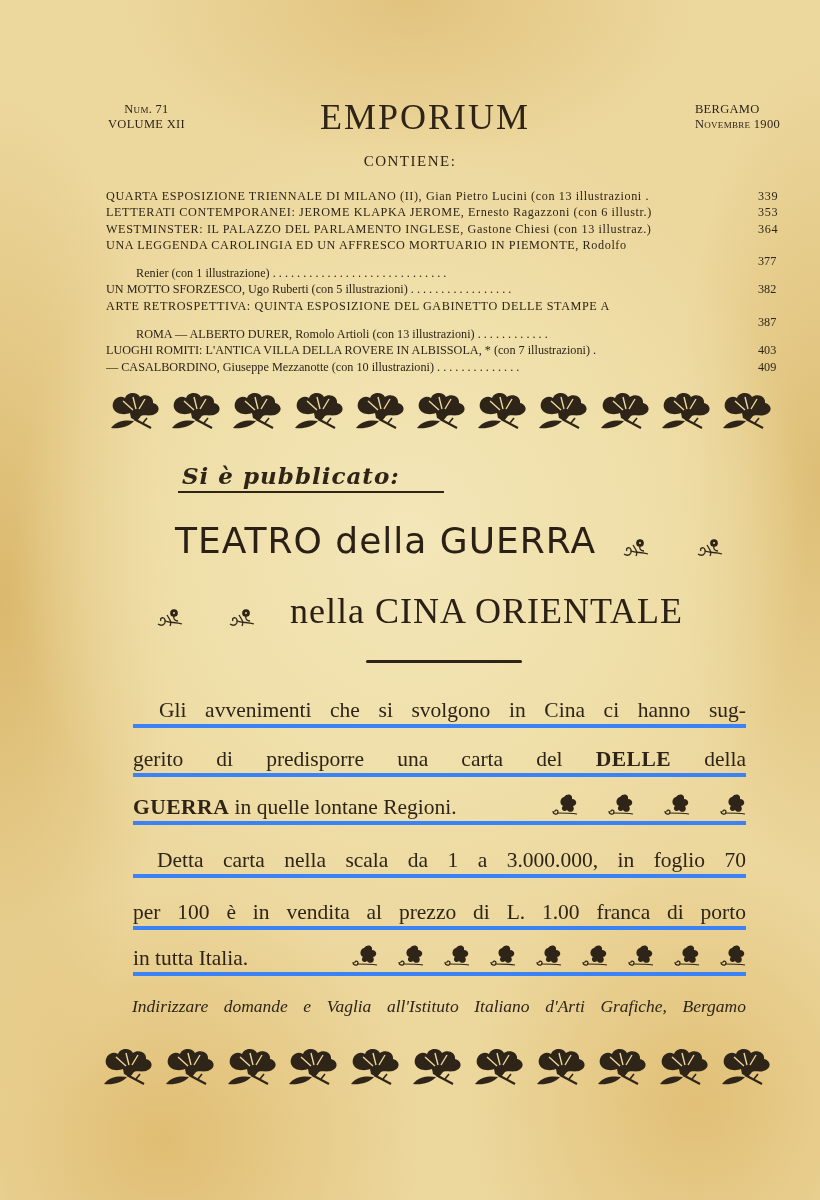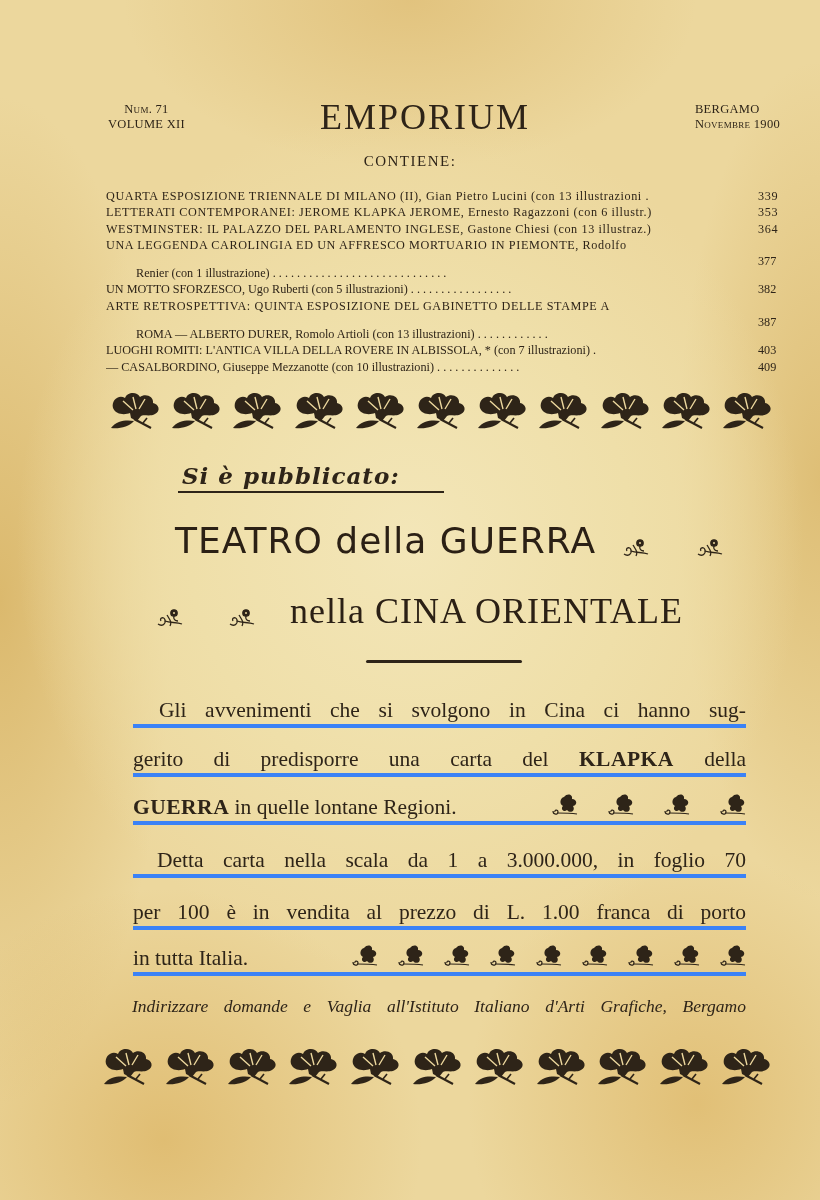--- a/index.html
+++ b/index.html
@@ -173,21 +173,21 @@
     </svg>
   <svg class="sprig" style="left:228px; top:606px;" viewBox="0 0 28 22">
       <use href="#sprig"></use>
     </svg>
   <div class="headline hl2">nella CINA ORIENTALE</div>
 
   <div class="center-rule"></div>
 
   <div class="body-line just" style="top:696px;"><span style="padding-left:26px;">Gli avvenimenti che si svolgono in Cina ci hanno sug-</span></div>
   <div class="body-line just" style="top:745px;">
-    <span>gerito di predisporre una carta del</span> <span class="b">KLAPKA</span> <span>della</span>
+    <span>gerito di predisporre una carta del</span> <span class="b">DELLE</span> <span>della</span>
   </div>
   <div class="body-line" style="top:793px; display:flex; justify-content:space-between;">
     <span><span class="b">GUERRA</span> <span>in quelle lontane Regioni.</span></span>
     <span class="leafs">
       <svg class="leaf" viewBox="0 0 26 22">
           <use href="#leaf"></use>
         </svg>
       <svg class="leaf" viewBox="0 0 26 22">
           <use href="#leaf"></use>
         </svg>

